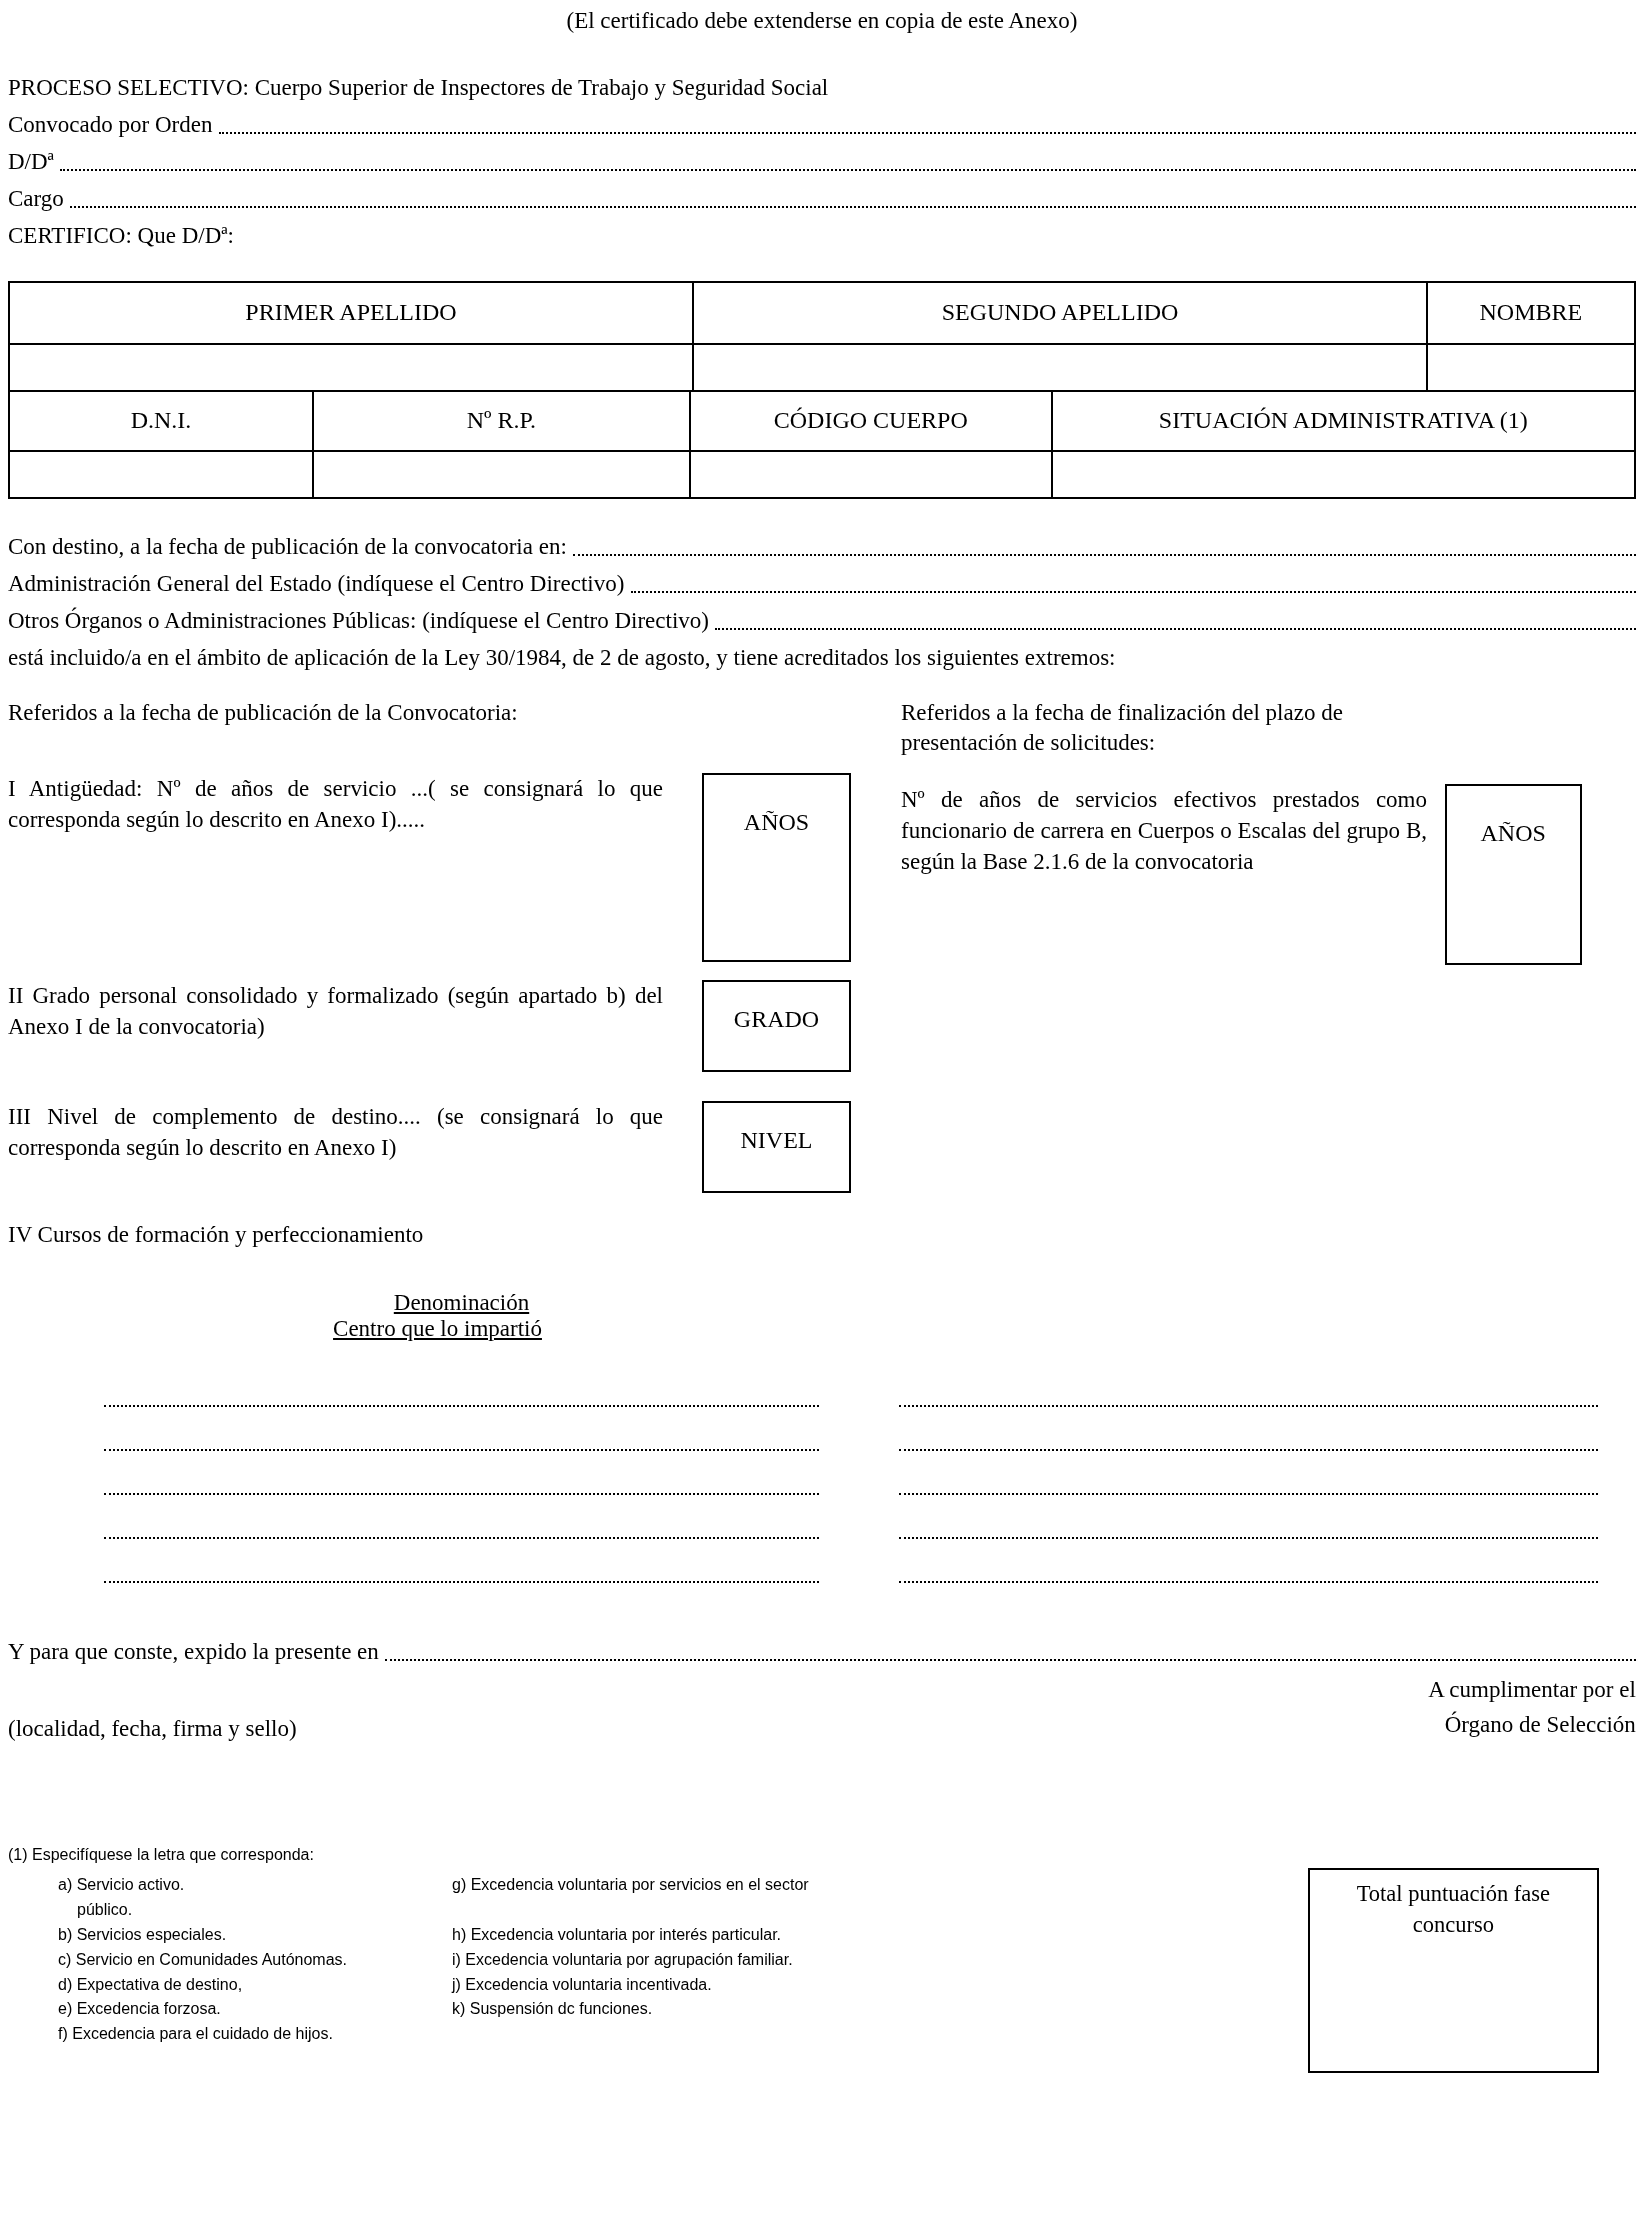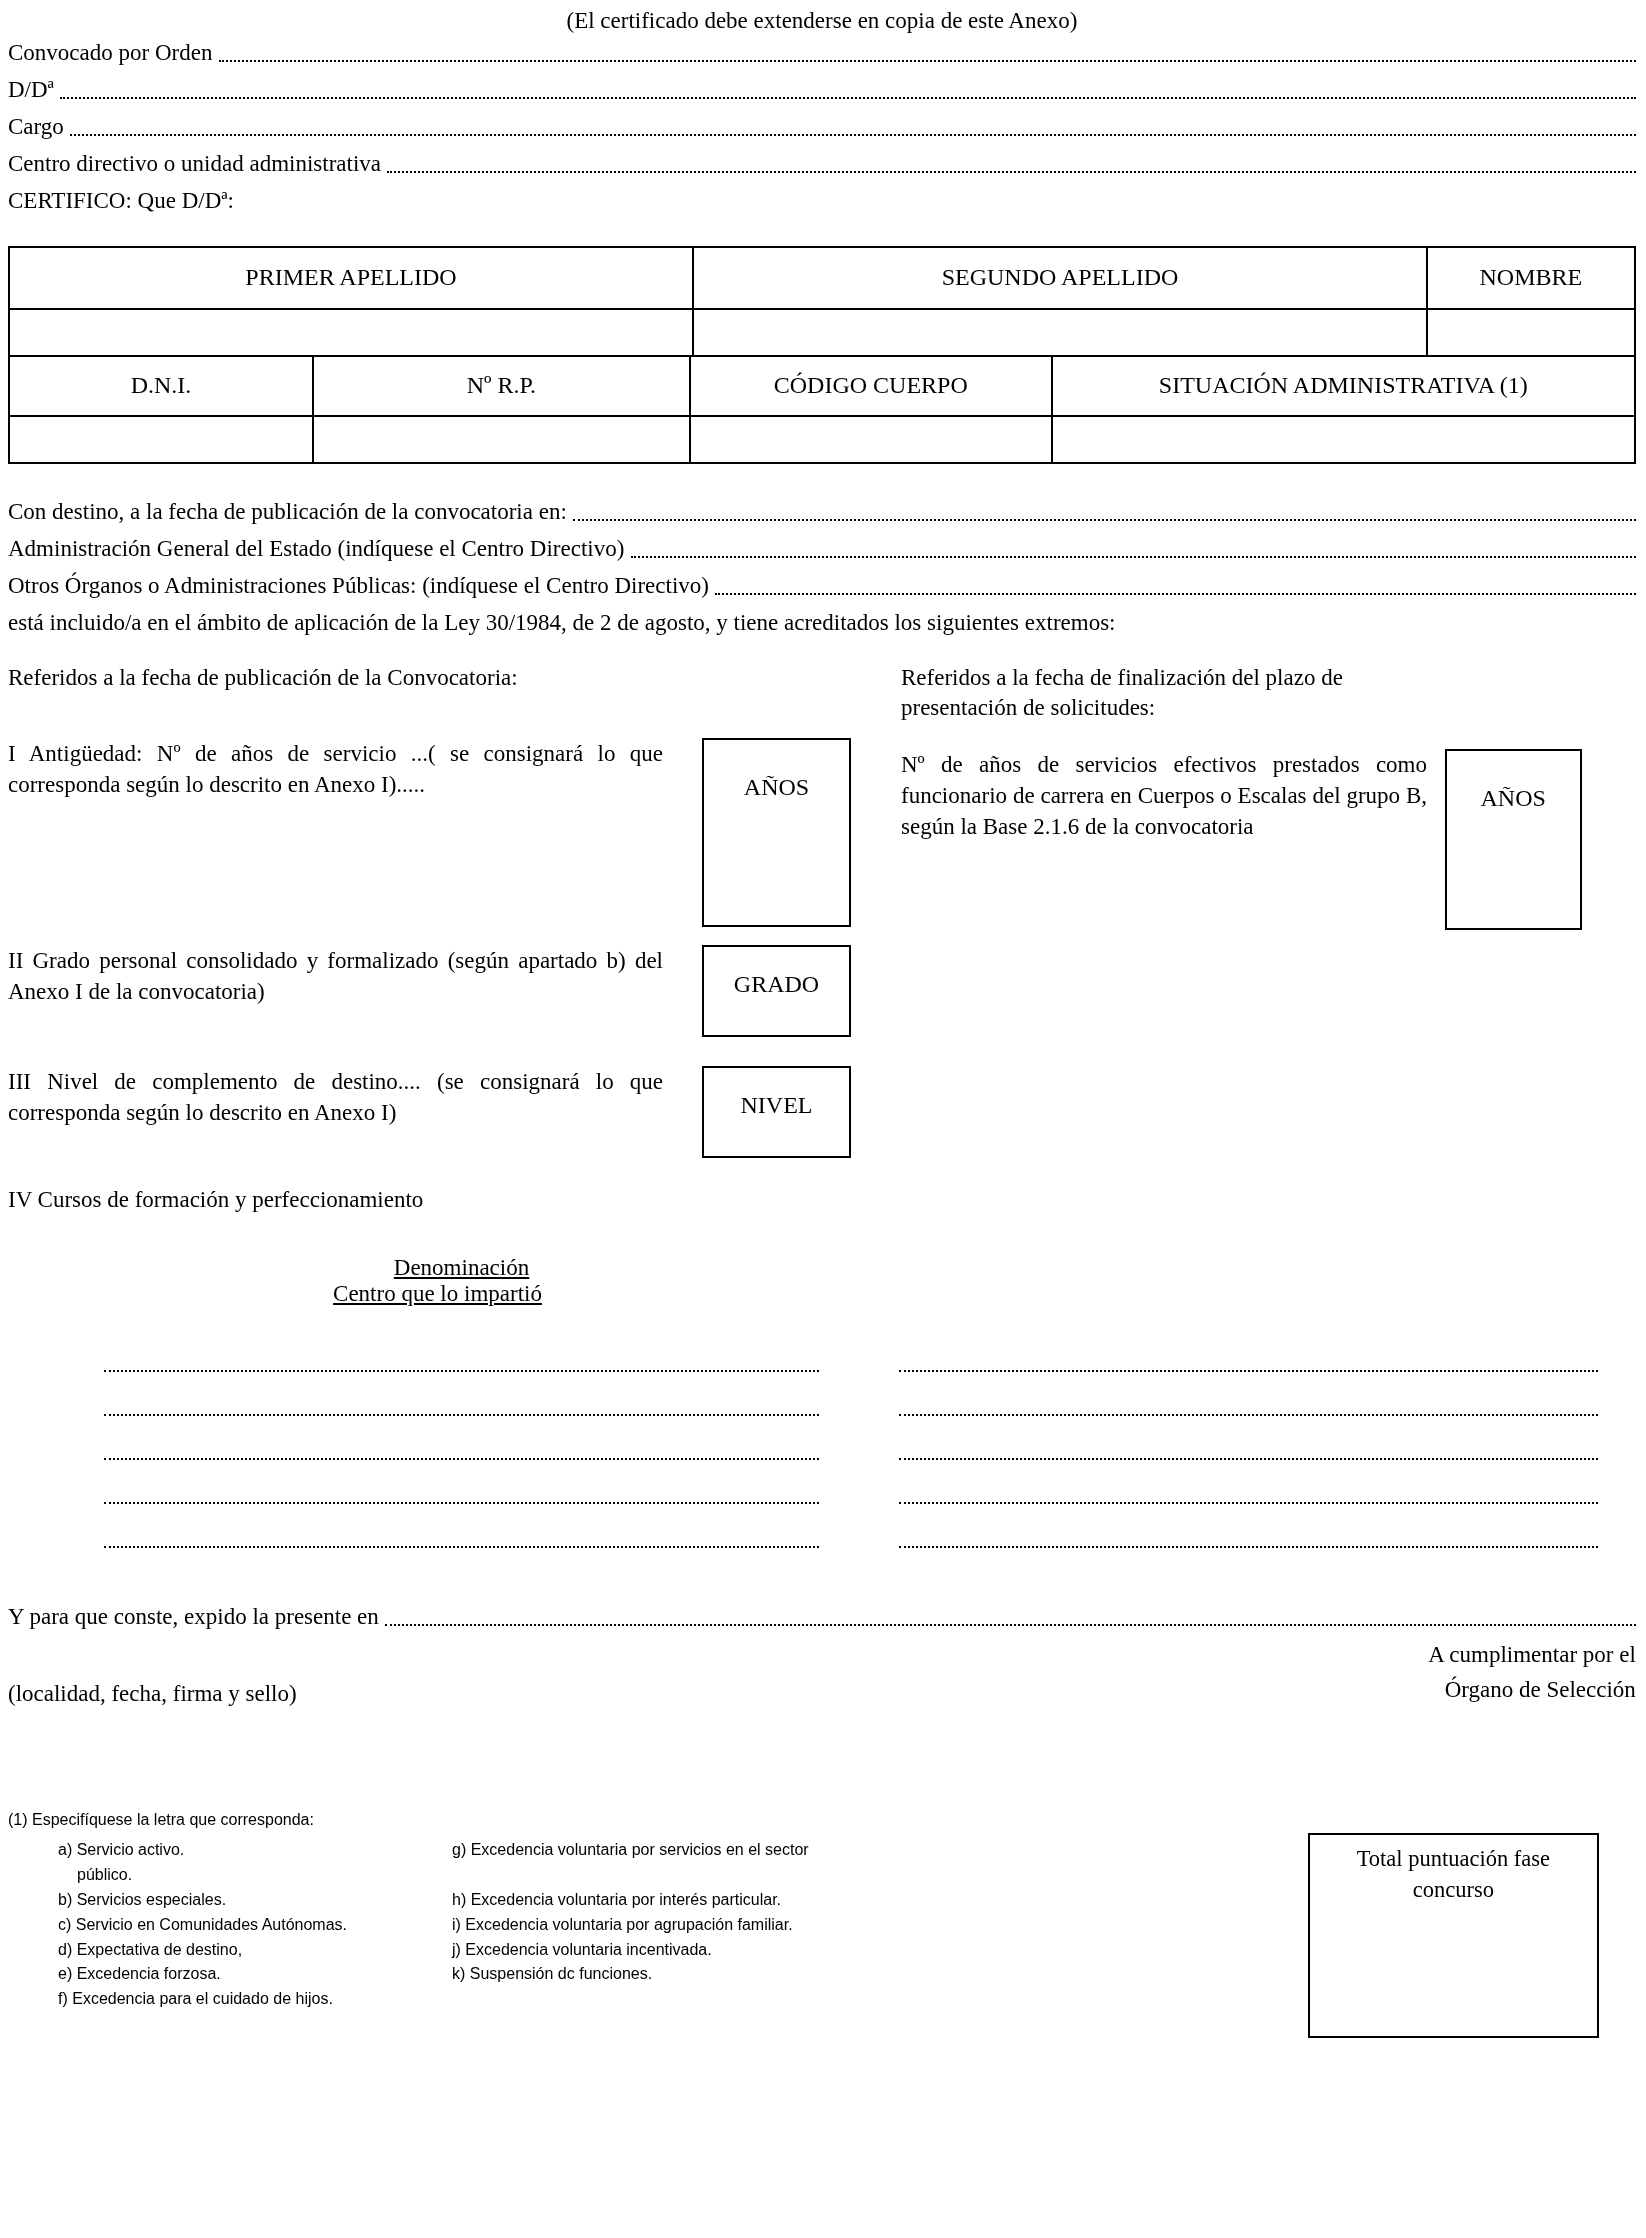--- a/index.html
+++ b/index.html
@@ -79,40 +79,37 @@
   .fn-grid { display:grid; grid-template-columns:394px 1fr; margin-left:50px; margin-top:9.6px; row-gap:4px; max-width:1084px; }
   .fn-indent { padding-left:19px; }
 </style>
 </head>
 <body>
 
 <div class="page">
 
   <p class="center top-note">(El certificado debe extenderse en copia de este Anexo)</p>
 
+  <p class="plainline" style="margin-top:35px;">PROCESO SELECTIVO:  Cuerpo Superior de Inspectores de Trabajo y Seguridad Social</p>
 
   <div class="fieldline">
     <span class="lbl">Convocado por Orden</span>
     <span class="dots"></span>
   </div>
 
   <div class="fieldline">
     <span class="lbl">D/Dª</span>
     <span class="dots"></span>
   </div>
 
   <div class="fieldline">
     <span class="lbl">Cargo</span>
     <span class="dots"></span>
   </div>
 
-  <div class="fieldline">
-    <span class="lbl">Centro directivo o unidad administrativa</span>
-    <span class="dots"></span>
-  </div>
 
   <p class="plainline">CERTIFICO: Que D/Dª:</p>
 
   <div class="formtable">
     <div class="frow rh">
       <div class="fcell c-a">PRIMER APELLIDO</div>
       <div class="fcell c-b">SEGUNDO APELLIDO</div>
       <div class="fcell c-c">NOMBRE</div>
     </div>
     <div class="frow re">

